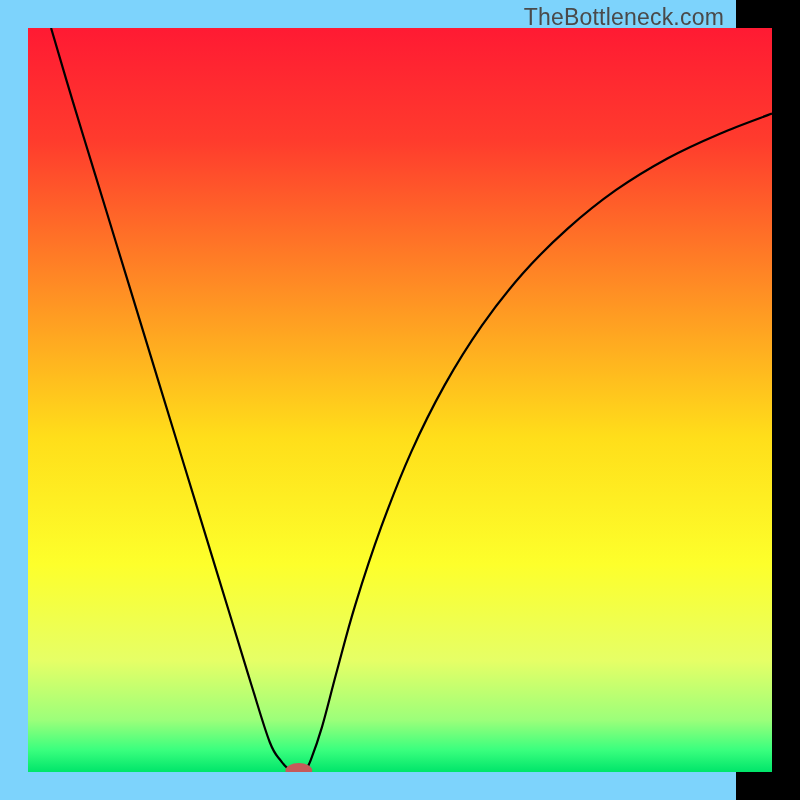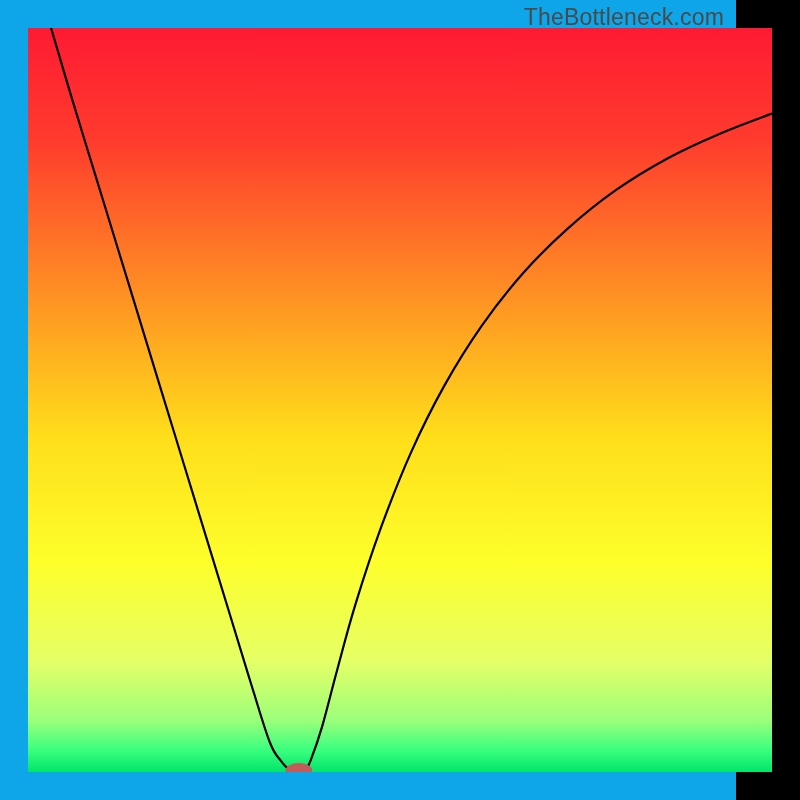--- a/index.html
+++ b/index.html
@@ -7,21 +7,21 @@
     padding: 0;
     width: 800px;
     height: 800px;
     overflow: hidden;
     background: #000;
     font-family: Arial, Helvetica, sans-serif;
   }
   .frame {
     width: 736px;
     height: 800px;
-    background: #0ea5e9;
+    background: #7dd3fc;
     position: relative;
   }
   .plot-area {
     position: absolute;
     left: 28px;
     top: 28px;
     width: 744px;
     height: 744px;
   }
   .watermark {

